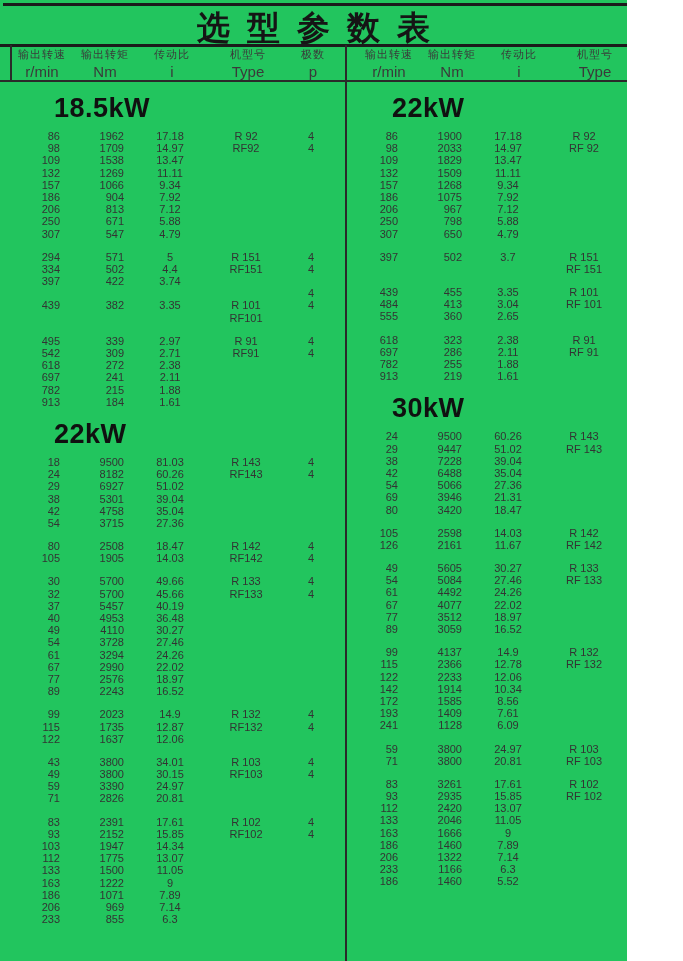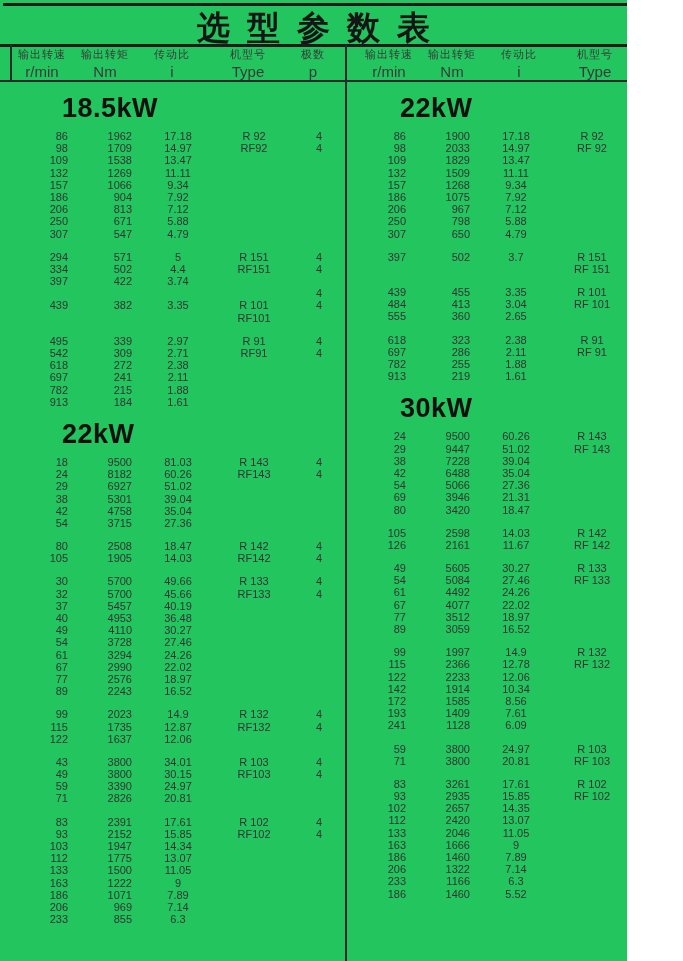--- a/index.html
+++ b/index.html
@@ -26,21 +26,21 @@
 
   .header-band{position:absolute;top:47px;left:0;width:683px;height:33px;}
   .header-half{position:absolute;top:0;height:33px;display:grid;grid-template-columns:64px 62px 72px 80px 50px;padding-left:10px;}
   .header-half.left{left:0;width:335px;}
   .header-half.right{left:347px;width:330px;}
   .hcell{display:flex;flex-direction:column;align-items:center;justify-content:space-between;height:33px;}
   .hcn{font-size:11px;letter-spacing:1px;color:#3a3a3a;white-space:nowrap;}
   .hunit{font-size:15px;color:#3a3a3a;}
 
   .body{position:absolute;top:85px;left:0;right:0;bottom:0;display:flex;}
-  .half{box-sizing:border-box;padding-left:16px;}
+  .half{box-sizing:border-box;padding-left:8px;}
   .half.left{width:347px;}
   .half.right{width:336px;padding-left:10px;}
 
   .power{font-size:27px;font-weight:800;color:#101010;margin:8px 0 7px 46px;letter-spacing:.5px;line-height:30px;}
   .section{margin:0;}
   .group{margin-bottom:11px;}
   .row{display:grid;grid-template-columns:64px 62px 72px 80px 50px;height:12.2px;line-height:12.2px;font-size:11px;color:#333;}
   .c1{text-align:right;padding-right:12px;}
   .c2{text-align:right;padding-right:10px;}
   .c3,.c4,.c5{text-align:center;white-space:nowrap;}
@@ -766,21 +766,21 @@
               <span class="c1">89</span>
               <span class="c2">3059</span>
               <span class="c3">16.52</span>
               <span class="c4"></span>
               <span class="c5"></span>
             </div>
           </div>
           <div class="group">
             <div class="row">
               <span class="c1">99</span>
-              <span class="c2">1997</span>
+              <span class="c2">4137</span>
               <span class="c3">14.9</span>
               <span class="c4">R 132</span>
               <span class="c5">4</span>
             </div>
             <div class="row">
               <span class="c1">115</span>
               <span class="c2">2366</span>
               <span class="c3">12.78</span>
               <span class="c4">RF 132</span>
               <span class="c5">4</span>
@@ -846,27 +846,20 @@
               <span class="c5">4</span>
             </div>
             <div class="row">
               <span class="c1">93</span>
               <span class="c2">2935</span>
               <span class="c3">15.85</span>
               <span class="c4">RF 102</span>
               <span class="c5">4</span>
             </div>
             <div class="row">
-              <span class="c1">102</span>
-              <span class="c2">2657</span>
-              <span class="c3">14.35</span>
-              <span class="c4"></span>
-              <span class="c5"></span>
-            </div>
-            <div class="row">
               <span class="c1">112</span>
               <span class="c2">2420</span>
               <span class="c3">13.07</span>
               <span class="c4"></span>
               <span class="c5"></span>
             </div>
             <div class="row">
               <span class="c1">133</span>
               <span class="c2">2046</span>
               <span class="c3">11.05</span>

